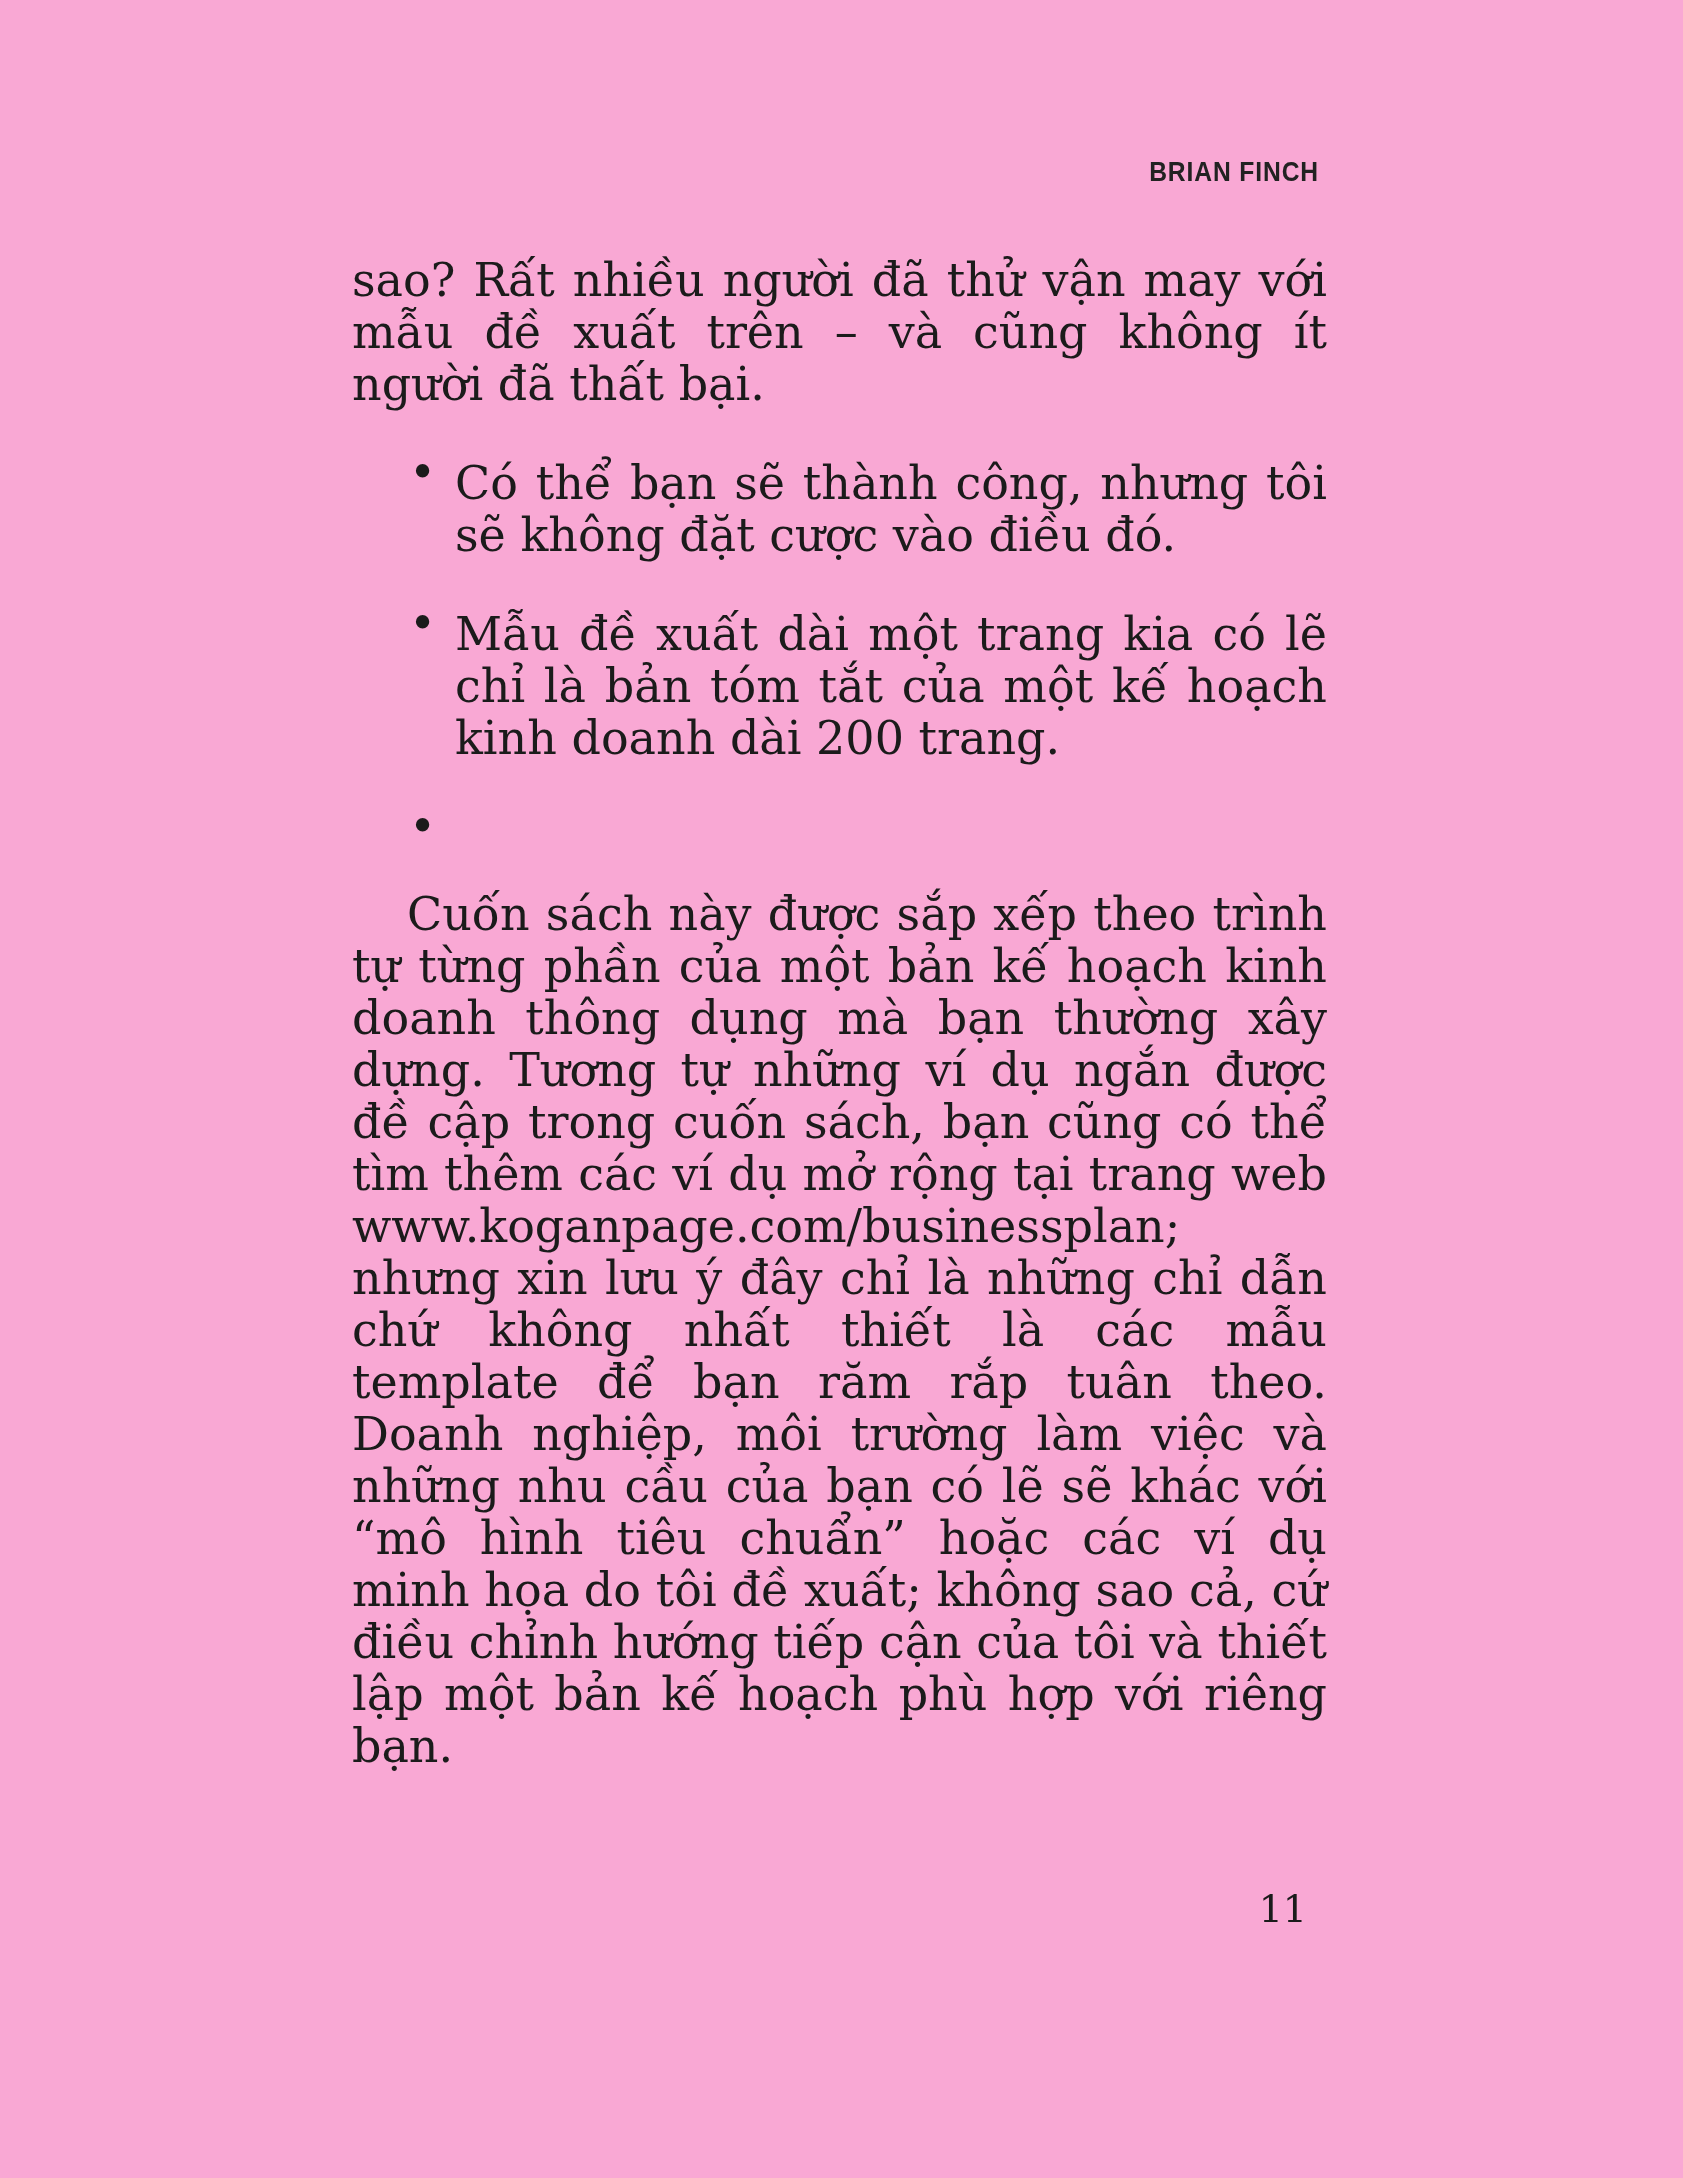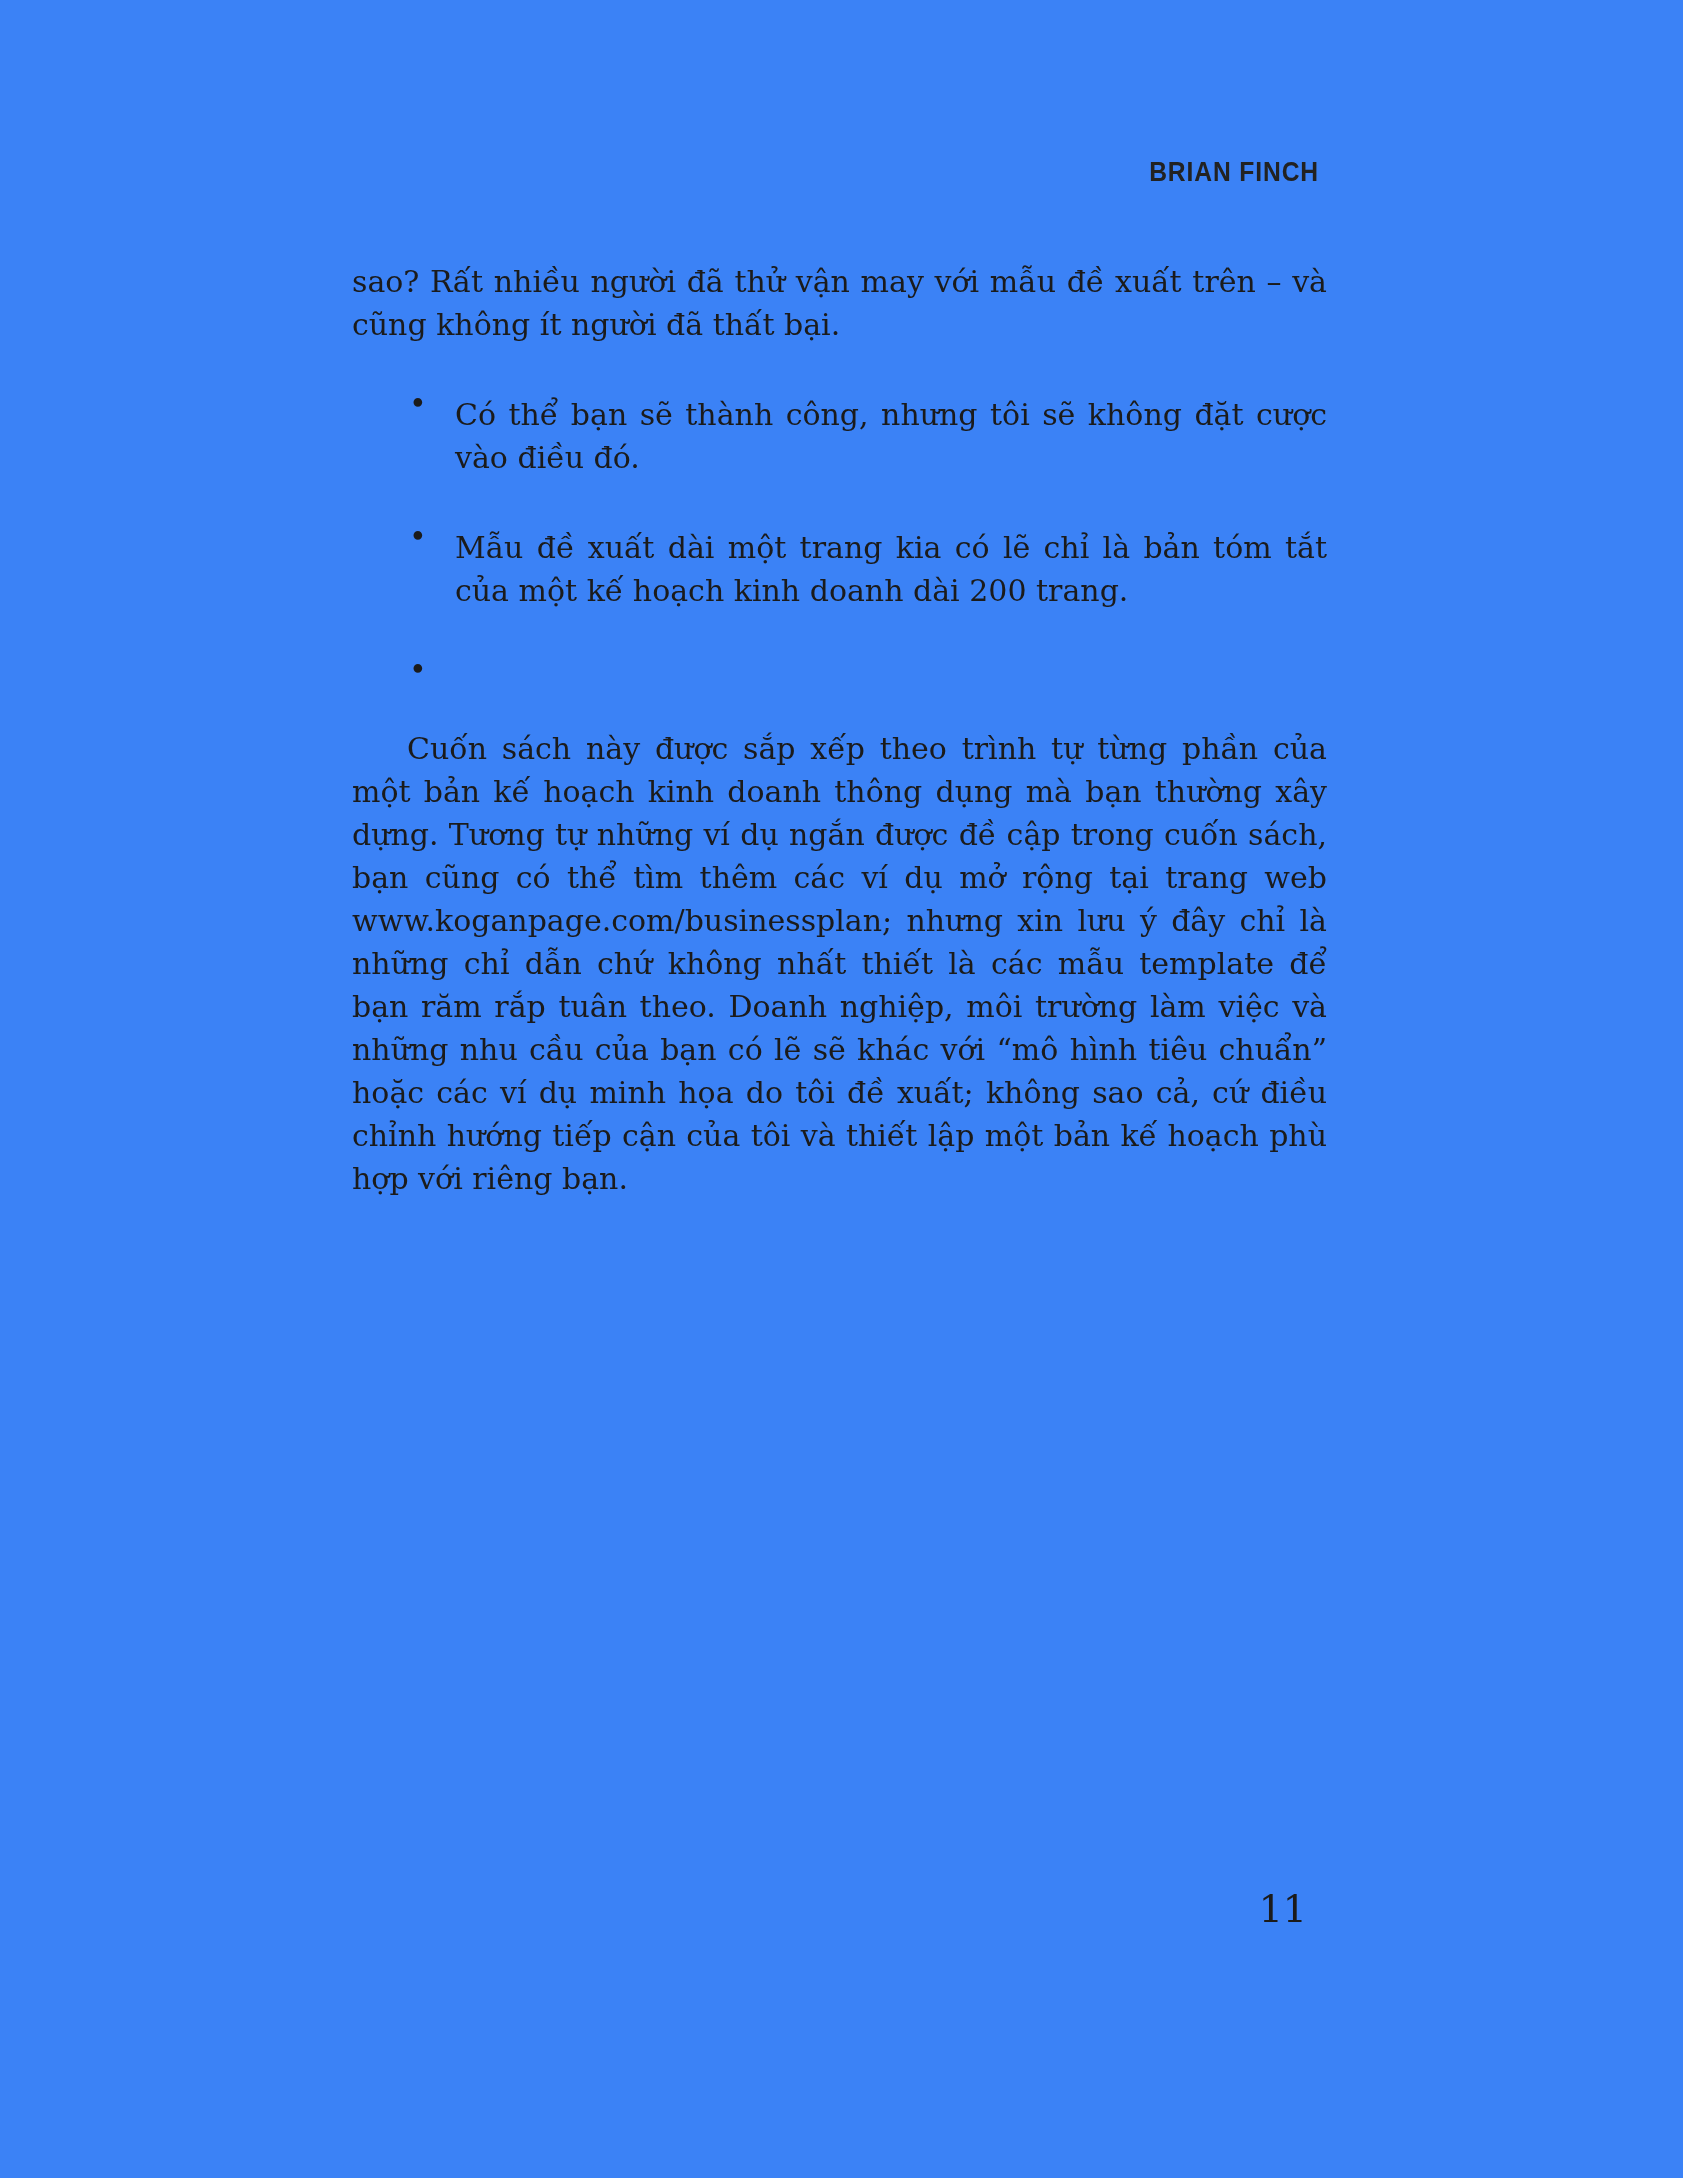--- a/index.html
+++ b/index.html
@@ -4,21 +4,21 @@
 <style>
   html, body {
     margin: 0;
     padding: 0;
     background: #ffffff;
   }
   .page {
     position: relative;
     width: 1683px;
     height: 2178px;
-    background: #3b82f6;
+    background: #f9a8d4;
     font-family: "DejaVu Serif", "Liberation Serif", serif;
     color: #1b1b1b;
     overflow: hidden;
   }
   .running-head {
     position: absolute;
     top: 156px;
     right: 364px;
     font-family: "Liberation Sans", sans-serif;
     font-size: 28px;
@@ -26,23 +26,23 @@
     letter-spacing: 1px;
     color: #222222;
     transform: scaleX(0.88);
     transform-origin: 100% 50%;
     white-space: nowrap;
   }
   .text-block {
     position: absolute;
     left: 352px;
     width: 975px;
-    top: 260px;
-    font-size: 30px;
-    line-height: 43px;
+    top: 254px;
+    font-size: 46px;
+    line-height: 52px;
   }
   .text-block p {
     margin: 0 0 36px 0;
     text-align: justify;
   }
   .indent {
     text-indent: 55px;
   }
   ul.bullet-list {
     list-style: none;

